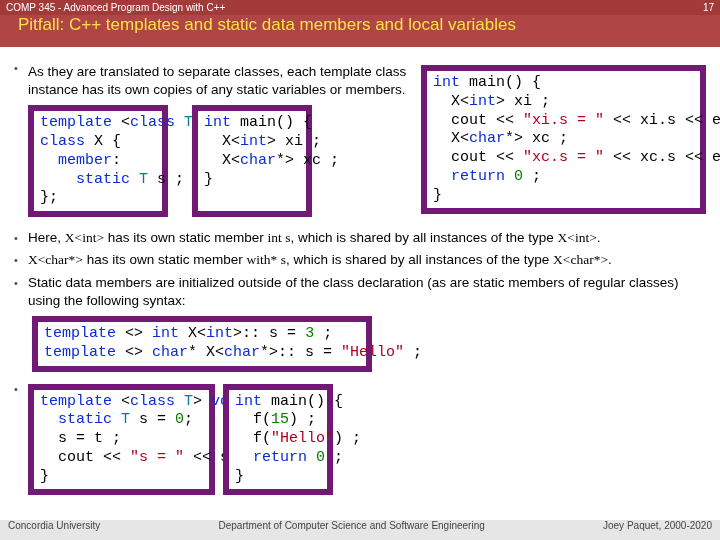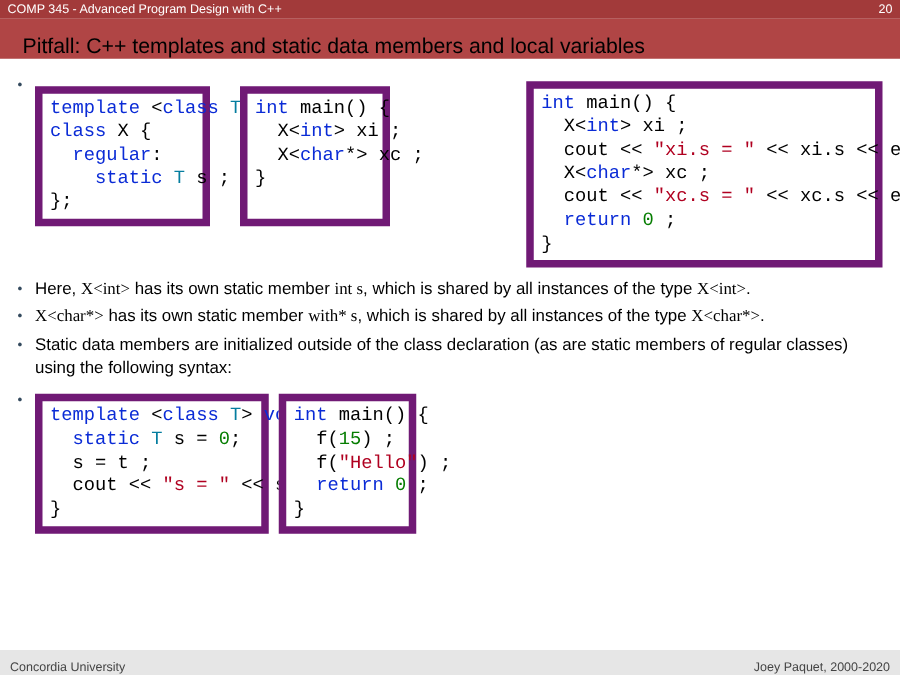--- a/index.html
+++ b/index.html
@@ -16,24 +16,24 @@
     color: #fff;
     height: 15px;
     font-size: 10px;
     display: flex;
     align-items: center;
     justify-content: space-between;
     padding: 0 6px;
   }
   .title-bar {
     background: #b04545;
-    color: #000000;
+    color: #fde047;
     height: 32px;
     display: flex;
-    align-items: flex-end;
+    align-items: flex-start;
     padding: 0 18px;
     font-size: 17px;
     font-family: "Segoe UI Light", "Segoe UI", Arial, sans-serif;
     font-weight: 300;
   }
   .content {
     padding: 8px 14px 0 14px;
     font-size: 13.5px;
     color: #000;
   }
@@ -76,50 +76,51 @@
   .str { color: #b00020; }
   .num { color: #057d00; }
   .footer {
     position: absolute;
     bottom: 0;
     left: 0;
     right: 0;
     background: #e6e6e6;
     height: 20px;
     display: flex;
-    align-items: flex-end;
+    align-items: flex-start;
     justify-content: space-between;
     font-size: 10px;
     color: #444;
     padding: 0 8px;
   }
 </style>
 </head>
 <body>
 
 <div class="top-bar">
   <span>COMP 345 - Advanced Program Design with C++</span>
-  <span>20</span>
+  <span>17</span>
 </div>
 
 <div class="title-bar">
   <span>Pitfall: C++ templates and static data members and local variables</span>
 </div>
 
 <div class="content">
 
   <div class="bullet-row">
     <div class="dot">•</div>
     <div class="txt">
       <div class="inline-group">
         <div style="flex:1">
+          <span>As they are translated to separate classes, each template class instance has its own copies of any static variables or members.</span>
           <div class="row-codes" style="margin-left:0; margin-top:6px">
             <div class="code-box" style="width:140px"><span class="kw">template</span> &lt;<span class="kw">class</span> <span class="tp">T</span>&gt;
 <span class="kw">class</span> X {
-  <span class="kw">regular</span>:
+  <span class="kw">member</span>:
     <span class="kw">static</span> <span class="tp">T</span> s ;
 };</div>
             <div class="code-box" style="width:120px"><span class="kw">int</span> main() {
   X&lt;<span class="kw">int</span>&gt; xi ;
   X&lt;<span class="kw">char</span>*&gt; xc ;
 }</div>
           </div>
         </div>
         <div class="code-box" style="width:285px; margin-top:2px"><span class="kw">int</span> main() {
   X&lt;<span class="kw">int</span>&gt; xi ;
@@ -144,20 +145,24 @@
     <div class="txt">
       <span class="mono">X&lt;char*&gt;</span><span> has its own static member </span><span class="mono">with* s</span><span>, which is shared by all instances of the type </span><span class="mono">X&lt;char*&gt;</span><span>.</span>
     </div>
   </div>
 
   <div class="bullet-row">
     <div class="dot">•</div>
     <div class="txt">Static data members are initialized outside of the class declaration (as are static members of regular classes) using the following syntax:</div>
   </div>
 
+  <div style="margin:6px 0 6px 18px">
+    <div class="code-box" style="width:340px"><span class="kw">template</span> &lt;&gt; <span class="kw">int</span> X&lt;<span class="kw">int</span>&gt;<span>:: s</span> = <span class="num">3</span> ;
+<span class="kw">template</span> &lt;&gt; <span class="kw">char</span>* X&lt;<span class="kw">char</span>*&gt;:: s = <span class="str">"Hello"</span> ;</div>
+  </div>
 
   <div class="bullet-row" style="margin-top:8px">
     <div class="dot">•</div>
     <div class="txt">
       <div class="inline-group">
         <div class="code-box" style="width:187px"><span class="kw">template</span> &lt;<span class="kw">class</span> <span class="tp">T</span>&gt; <span class="kw">void</span> f(<span class="tp">T</span> t) {
   <span class="kw">static</span> <span class="tp">T</span> s = <span class="num">0</span>;
   s = t ;
   cout &lt;&lt; <span class="str">"s = "</span> &lt;&lt; s &lt;&lt; endl ;
 }</div>
@@ -167,14 +172,15 @@
   <span class="kw">return</span> <span class="num">0</span> ;
 }</div>
       </div>
     </div>
   </div>
 
 </div>
 
 <div class="footer">
   <span>Concordia University</span>
+  <span>Department of Computer Science and Software Engineering</span>
   <span>Joey Paquet, 2000-2020</span>
 </div>
 
 </body></html>

